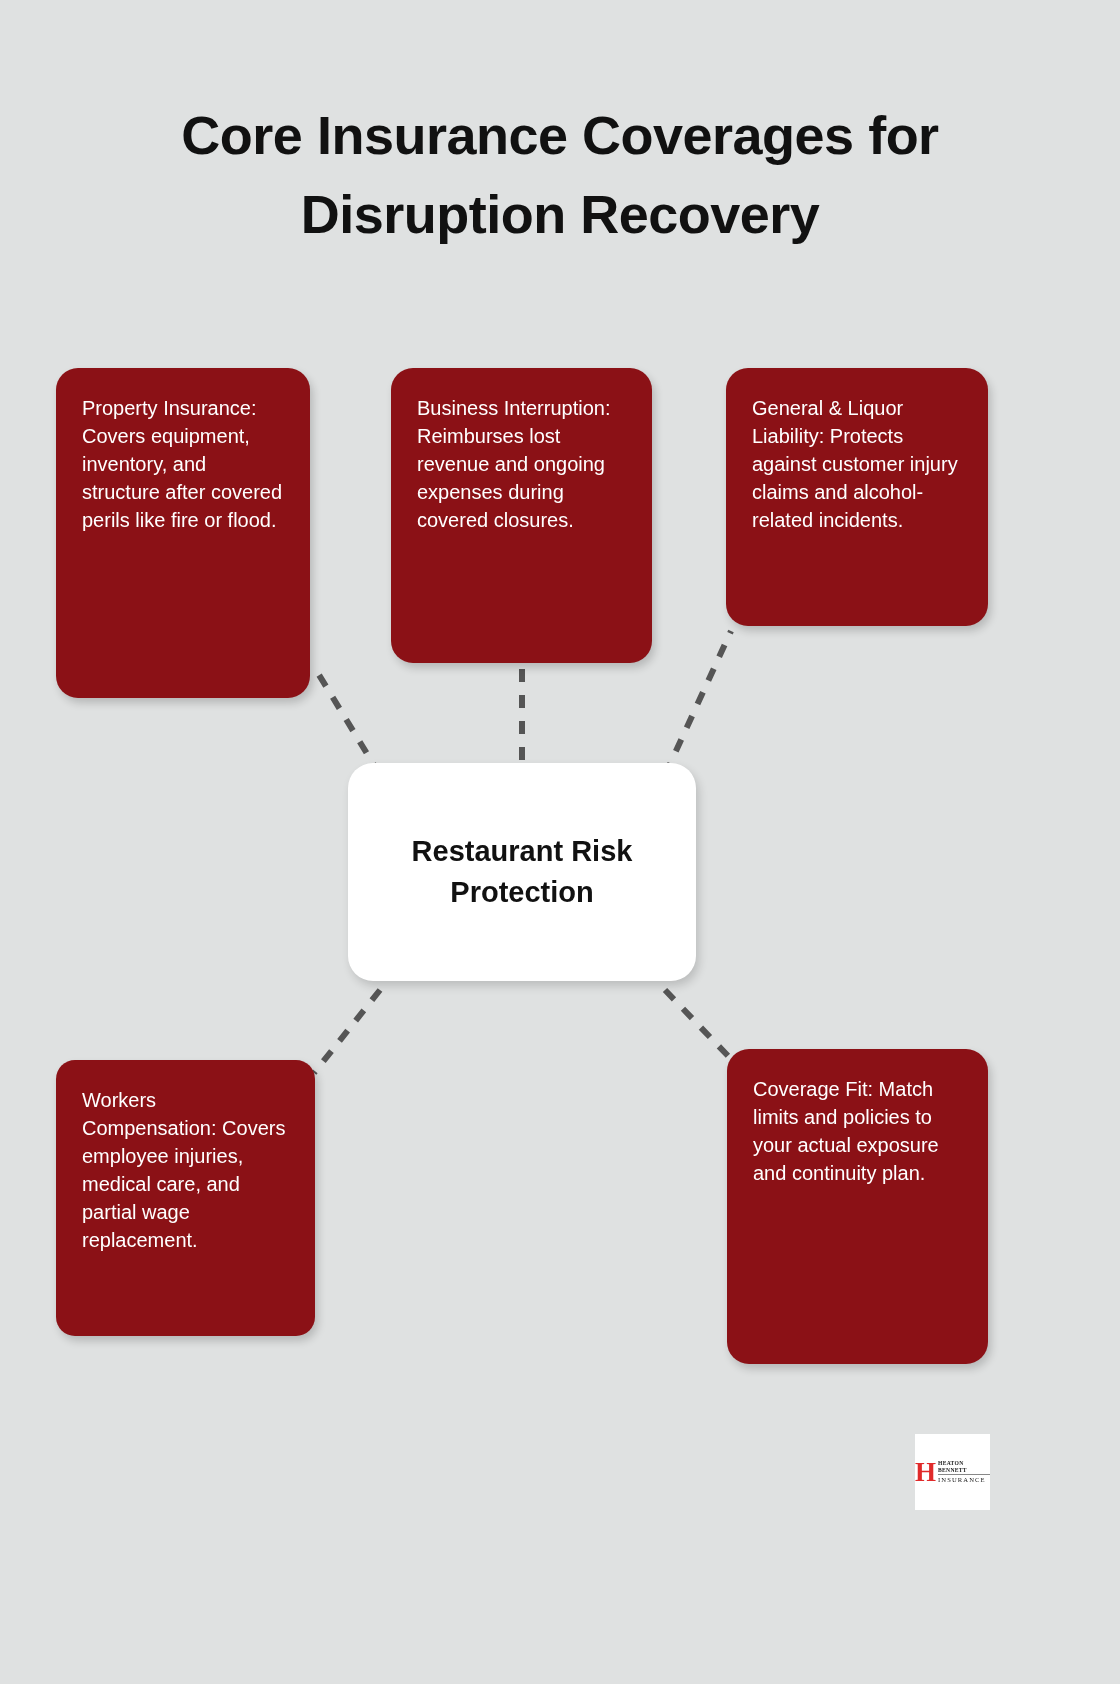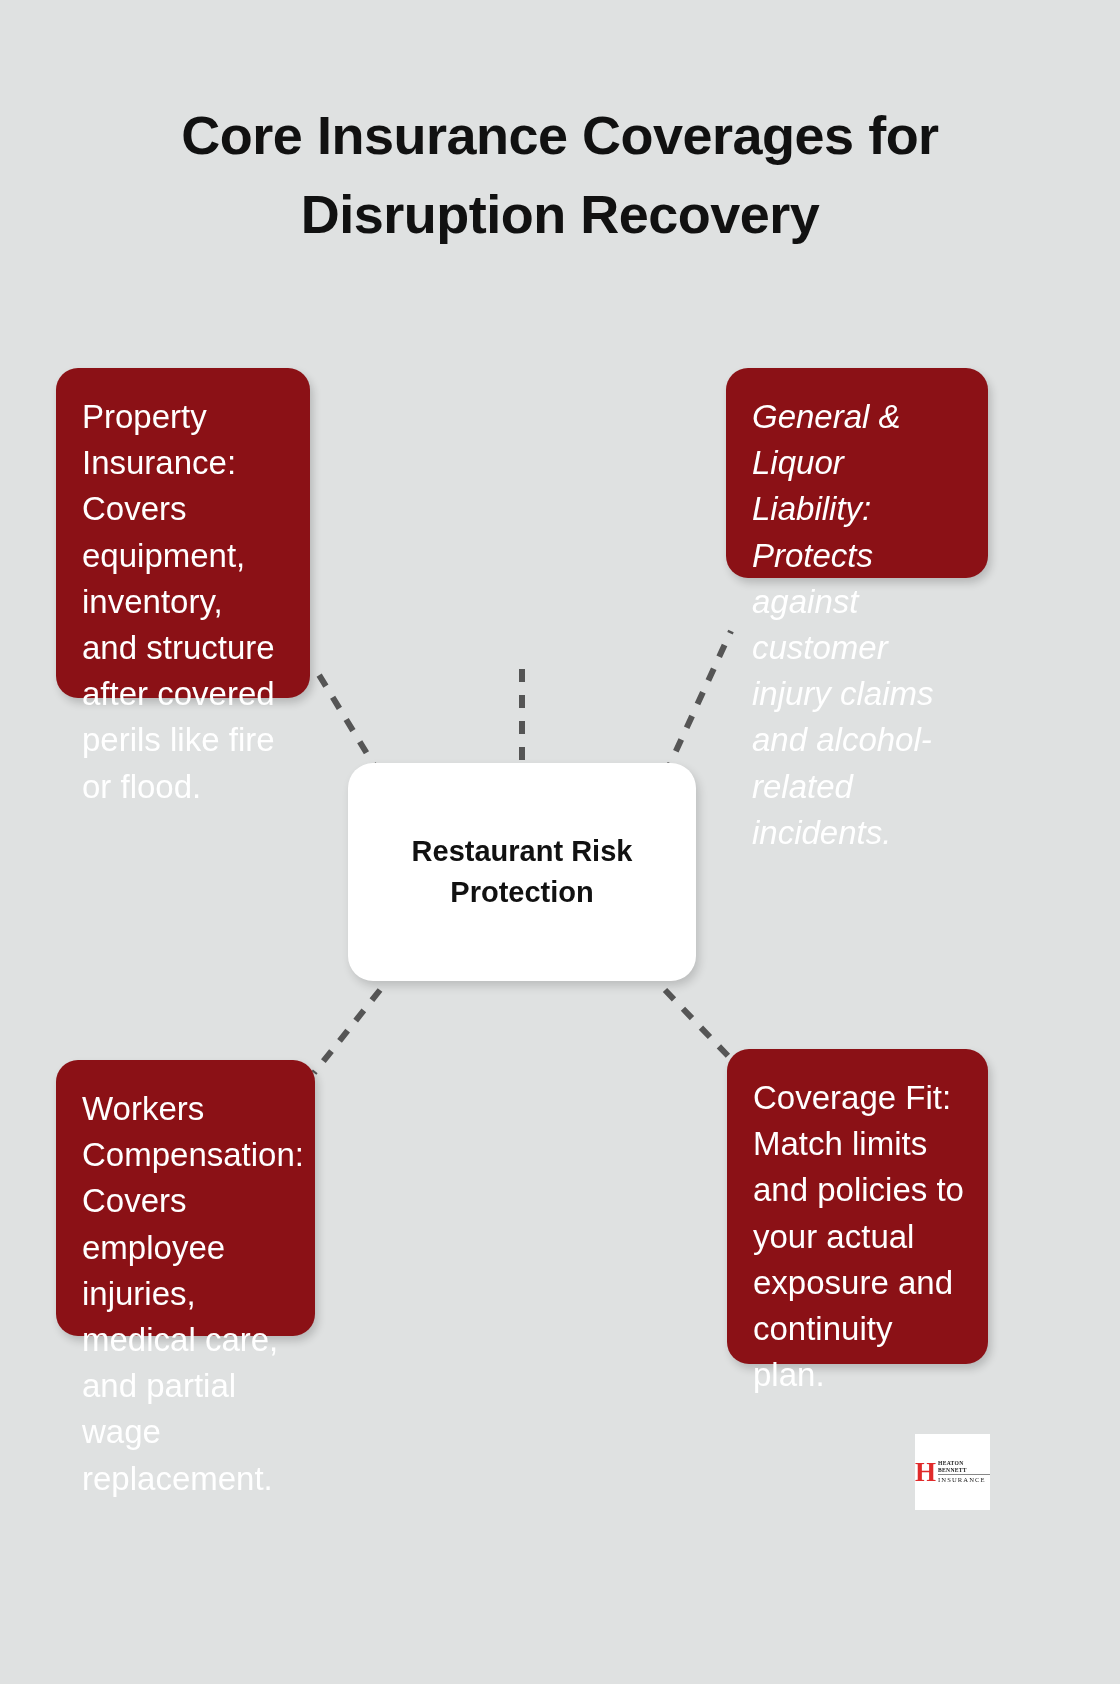--- a/index.html
+++ b/index.html
@@ -20,21 +20,21 @@
     font-size:54px; font-weight:bold; line-height:1.47;
     color:#111; letter-spacing:-0.5px;
     padding:0 80px;
   }
 
   .card {
     position:absolute; z-index:2;
     background:#8b1116;
     border-radius:22px;
     color:#ffffff;
-    font-size:33px;
+    font-size:20px;
     line-height:1.4;
     padding:26px 24px 22px 26px;
     box-shadow:3px 5px 9px rgba(0,0,0,0.18);
   }
   .card span { display:block; }
 
   .center-node {
     position:absolute; z-index:3;
     background:#ffffff;
     border-radius:25px;
@@ -42,23 +42,23 @@
     display:flex; align-items:center; justify-content:center;
     text-align:center;
     color:#111;
     font-size:29px; font-weight:bold; line-height:1.42;
     padding:0 28px;
   }
 
   
   #card-property      { left:56px;  top:368px;  width:254px;  height:330px; }
   #card-business      { left:391px; top:368px;  width:261px;  height:295px; }
-  #card-liability     { left:726px; top:368px;  width:262px;  height:210px;font-style:italic; }
+  #card-liability     { left:726px; top:368px;  width:262px;  height:258px; }
   #center-hub         { left:348px; top:763px;  width:348px;  height:218px; }
-  #card-workers       { left:56px;  top:1060px; width:259px;  height:276px; }
+  #card-workers       { left:56px;  top:1060px; width:259px;  height:276px;border-radius:19px; }
   #card-coverage-fit  { left:727px; top:1049px; width:261px;  height:315px; }
 
   
   .logo-box {
     position:absolute; z-index:4;
     left:915px; top:1434px; width:75px; height:76px;
     background:#ffffff;
     display:flex; align-items:center; justify-content:center;
   }
   .logo-inner { display:flex; align-items:center; gap:2px; }
@@ -92,20 +92,23 @@
     <line x1="380" y1="990" x2="314" y2="1073" stroke="#555555" stroke-width="6" stroke-dasharray="13 13" stroke-linecap="butt"></line>
     <line x1="665" y1="990" x2="731" y2="1059" stroke="#555555" stroke-width="6" stroke-dasharray="13 13" stroke-linecap="butt"></line>
   </svg>
 
   <h1 class="title">Core Insurance Coverages for Disruption Recovery</h1>
 
   <div class="card" id="card-property">
     <span>Property Insurance: Covers equipment, inventory, and structure after covered perils like fire or flood.</span>
   </div>
 
+  <div class="card" id="card-business">
+    <span>Business Interruption: Reimburses lost revenue and ongoing expenses during covered closures.</span>
+  </div>
 
   <div class="card" id="card-liability">
     <span>General &amp; Liquor Liability: Protects against customer injury claims and alcohol-related incidents.</span>
   </div>
 
   <div class="center-node" id="center-hub">
     <span>Restaurant Risk Protection</span>
   </div>
 
   <div class="card" id="card-workers">

